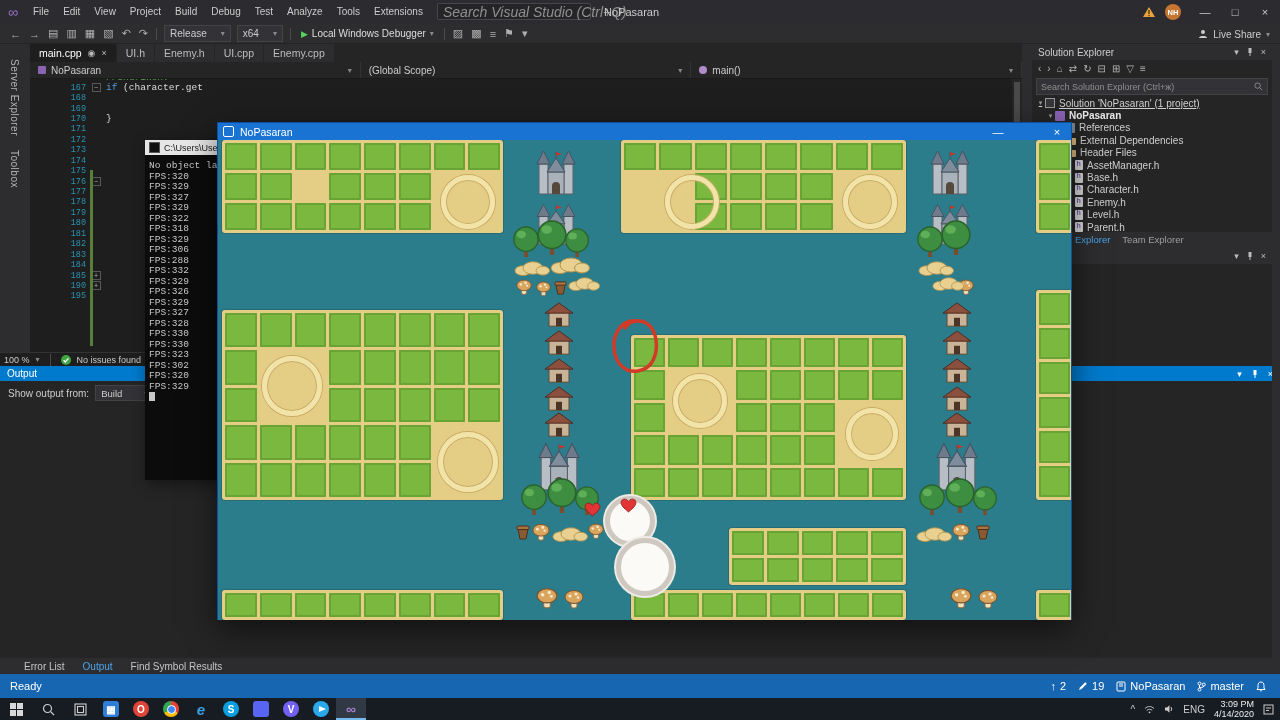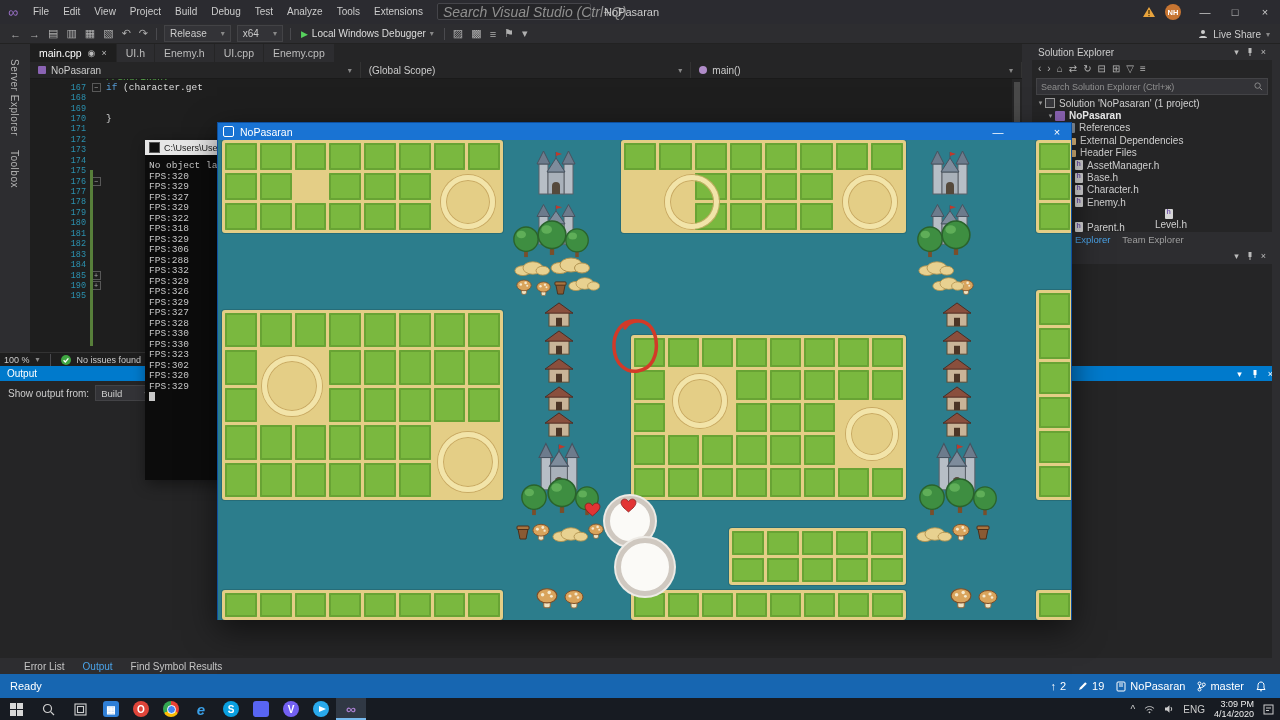--- a/index.html
+++ b/index.html
@@ -451,21 +451,21 @@
         <span>≡</span>
       </div>
     <div id="se-search">
       <span>Search Solution Explorer (Ctrl+ж)</span>
       <svg width="9" height="9" viewBox="0 0 10 10">
           <circle cx="4" cy="4" r="3" fill="none" stroke="#8f8f8f"></circle>
           <line x1="6.3" y1="6.3" x2="9" y2="9" stroke="#8f8f8f"></line>
         </svg>
     </div>
     <div id="se-tree">
-        <div class="tr" style="padding-left: 4px;">
+        <div class="tr" style="padding-left: 4px; text-decoration: underline;">
           <span class="arr">▾</span>
           <span class="si si-solution"></span>
           <span class="lbl">Solution 'NoPasaran' (1 project)</span>
         </div>
         <div class="tr bold" style="padding-left: 14px;">
           <span class="arr">▾</span>
           <span class="si si-project"></span>
           <span class="lbl">NoPasaran</span>
         </div>
         <div class="tr" style="padding-left: 24px;">
@@ -496,21 +496,21 @@
         <div class="tr" style="padding-left: 34px;">
           <span class="arr"></span>
           <span class="si si-header"></span>
           <span class="lbl">Character.h</span>
         </div>
         <div class="tr" style="padding-left: 34px;">
           <span class="arr"></span>
           <span class="si si-header"></span>
           <span class="lbl">Enemy.h</span>
         </div>
-        <div class="tr" style="padding-left: 34px; flex-direction: column;">
+        <div class="tr" style="padding-left: 34px;">
           <span class="arr"></span>
           <span class="si si-header"></span>
           <span class="lbl">Level.h</span>
         </div>
         <div class="tr" style="padding-left: 34px;">
           <span class="arr"></span>
           <span class="si si-header"></span>
           <span class="lbl">Parent.h</span>
         </div>
       </div>

